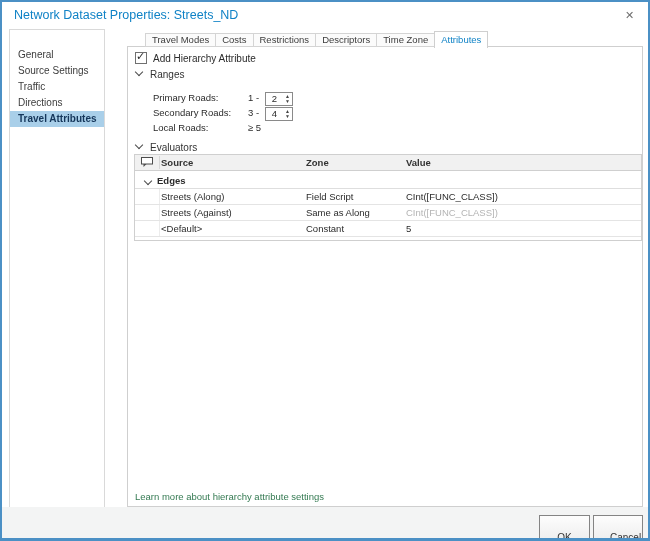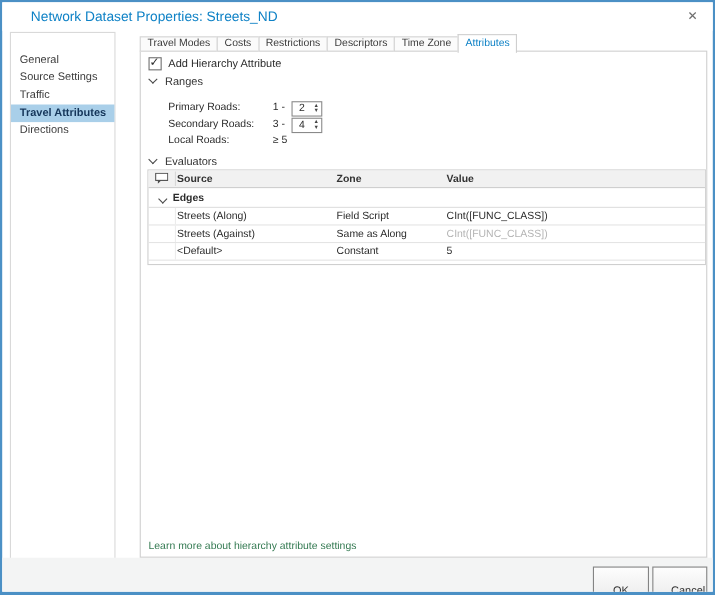--- a/index.html
+++ b/index.html
@@ -1,33 +1,33 @@
 <!DOCTYPE html>
 <html style="--accent-blue: #0f82c6; --border-blue: #4b90c5; --sidebar-selected: #a9cfe9; --sidebar-selected-text: #15365a; --link-green: #347a52; --muted-text: #b4b4b4;"><head>
 <meta charset="utf-8">
 <style>
   html,body{margin:0;padding:0;background:#fff}
   .dialog{position:relative;width:650px;height:541px;box-sizing:border-box;background:#fff;
     border:2px solid var(--border-blue,#4b90c5);border-bottom-width:3px;overflow:hidden;
     font-family:"Liberation Sans",sans-serif;color:#2b2b2b}
   
   .titlebar{position:absolute;top:0;left:0;right:0;height:26px;background:#fff}
-  .title{position:absolute;left:26px;top:6px;font-size:12.5px;color:var(--accent-blue,#0f82c6);white-space:nowrap}
+  .title{position:absolute;left:12px;top:6px;font-size:12.5px;color:var(--accent-blue,#0f82c6);white-space:nowrap}
   .close-btn{position:absolute;right:9px;top:4px;width:19px;height:18px;border:none;background:transparent;
     color:#6e6e6e;font-size:11px;line-height:18px;text-align:center;padding:0;cursor:default}
   
   .sidebar{position:absolute;left:7px;top:27px;width:96px;height:480px;box-sizing:border-box;
     background:#fff;border:1px solid #d9d9d9;padding-top:17px}
   .side-item{height:16px;line-height:16px;padding-left:8px;font-size:10px;color:#3c3c3c;white-space:nowrap}
   .side-item.selected{background:var(--sidebar-selected,#a9cfe9);color:var(--sidebar-selected-text,#15365a);font-weight:bold}
   
   .tabbar{position:absolute;left:125px;top:29px;height:16px;display:flex;align-items:flex-end;z-index:3}
   .tab{box-sizing:border-box;height:14px;line-height:12px;padding:0 6px;font-size:9.5px;color:#3c3c3c;
     background:#fbfbfb;border:1px solid #d4d4d4;margin-left:-1px;white-space:nowrap}
-  .tab:first-child{margin-left:0}
+  .tab:first-child{margin-left:18px}
   .tab.selected{height:17px;line-height:15px;margin-bottom:-1px;background:#fff;border:1px solid #cfcfcf;
     border-bottom:none;color:var(--accent-blue,#0f82c6);z-index:4;position:relative}
   
   .panel{position:absolute;left:125px;top:44px;width:516px;height:461px;box-sizing:border-box;
     background:#fff;border:1px solid #cfcfcf;z-index:1}
   .chk-row{position:absolute;left:7px;top:5px;display:flex;align-items:center}
   .checkbox{width:12px;height:12px;box-sizing:border-box;border:1px solid #707070;background:#fff;position:relative}
   .checkbox .mark{position:absolute;left:0;top:-3px;font-size:11px;color:#2b2b2b}
   .chk-label{margin-left:6px;font-size:10px;color:#2b2b2b}
   .section-hdr{position:absolute;left:6px;display:flex;font-size:10px;color:#333}
@@ -79,22 +79,22 @@
     <span class="title">Network Dataset Properties: Streets_ND</span>
     <button class="close-btn">
       <span>✕</span>
     </button>
   </div>
 
   <div class="sidebar">
     <div class="side-item">General</div>
     <div class="side-item">Source Settings</div>
     <div class="side-item">Traffic</div>
+    <div class="side-item">Directions</div>
     <div class="side-item selected">Travel Attributes</div>
-    <div class="side-item">Directions</div>
   </div>
 
   <div class="tabbar">
     <div class="tab">Travel Modes</div>
     <div class="tab">Costs</div>
     <div class="tab">Restrictions</div>
     <div class="tab">Descriptors</div>
     <div class="tab">Time Zone</div>
     <div class="tab selected">Attributes</div>
   </div>

